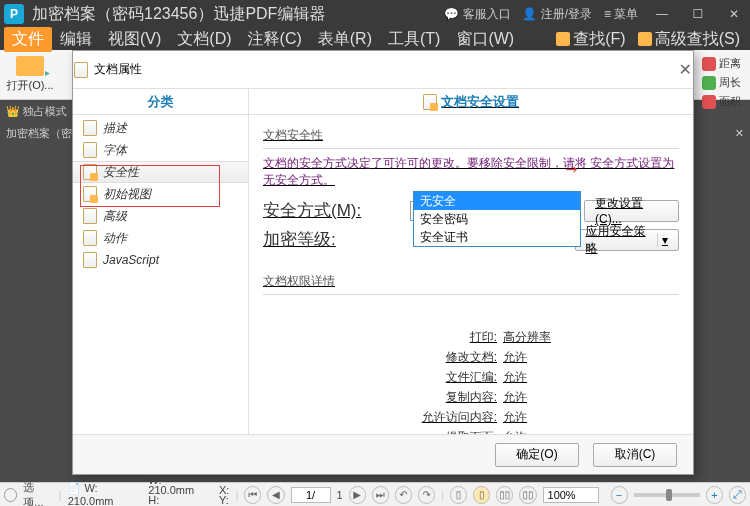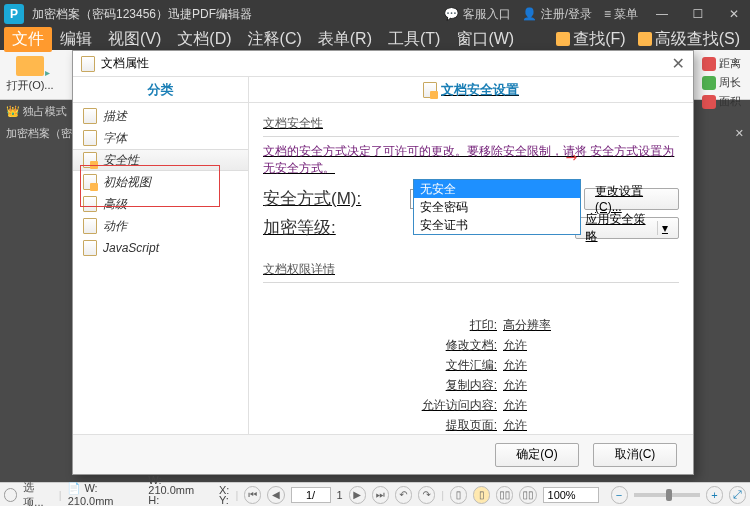--- a/index.html
+++ b/index.html
@@ -1,21 +1,21 @@
 <!DOCTYPE html>
 <html><head>
 <meta charset="utf-8">
 <style>
 * { margin: 0; padding: 0; box-sizing: border-box; font-family: "Microsoft YaHei", Arial, sans-serif; }
 body { width: 750px; height: 506px; background: #4a4a4a; overflow: hidden; position: relative; font-size: 12px; }
 
 
 .titlebar { height: 28px; background: #3a3a3a; display: flex; align-items: center; color: #ddd; padding: 0 4px; }
 .titlebar .logo { width: 20px; height: 20px; background: #1ba8d6; border-radius: 3px; display: flex; align-items: center; justify-content: center; color: #fff; font-weight: bold; margin-right: 8px; }
-.titlebar .title { flex: 1; font-size: 12px; }
+.titlebar .title { flex: 1; font-size: 16px; }
 .titlebar .right { display: flex; align-items: center; gap: 12px; }
 .titlebar .icon-btn { color: #ccc; font-size: 12px; cursor: pointer; display: flex; align-items: center; gap: 3px; }
 .titlebar .win-btn { width: 24px; height: 20px; display: flex; align-items: center; justify-content: center; color: #ccc; }
 
 
 .menubar { height: 22px; background: #3a3a3a; display: flex; align-items: center; padding: 0 4px; }
 .menubar .menu-item { padding: 2px 8px; color: #ddd; font-size: 16px; cursor: pointer; }
 .menubar .menu-item.active { background: #ff9a2e; color: #fff; border-radius: 2px; }
 .menubar .spacer { flex: 1; }
 .menubar .search-link { color: #ddd; font-size: 16px; display: flex; align-items: center; gap: 3px; margin: 0 6px; }
@@ -32,21 +32,21 @@
 .side-tools { position: absolute; right: 2px; top: 52px; width: 50px; display: flex; flex-direction: column; gap: 4px; padding: 4px; }
 .side-tools .tool { display: flex; align-items: center; gap: 3px; font-size: 11px; color: #333; }
 .side-tools .tool .dot { width: 14px; height: 14px; border-radius: 3px; }
 
 
 .substrip { height: 22px; background: #4a4a4a; display: flex; align-items: center; padding: 0 6px; color: #ccc; font-size: 11px; gap: 12px; }
 .substrip .spacer { flex: 1; }
 
 
 .dialog { position: absolute; left: 72px; top: 50px; width: 622px; height: 425px; background: #fff; border: 1px solid #999; box-shadow: 4px 4px 10px rgba(0,0,0,0.3); display: flex; flex-direction: column; }
-.dlg-title { height: 26px; display: flex; align-items: center; padding: 0 8px; border-bottom: 1px solid #e0e0e0; }
+.dlg-title { height: 38px; display: flex; align-items: center; padding: 0 1px; border-bottom: 1px solid #e0e0e0; }
 .dlg-title .ico { width: 14px; height: 16px; position: relative; margin-right: 6px; }
 .dlg-title .close { margin-left: auto; font-size: 16px; color: #666; cursor: pointer; }
 .dlg-body { flex: 1; display: flex; overflow: hidden; }
 .dlg-left { width: 176px; border-right: 1px solid #e0e0e0; display: flex; flex-direction: column; }
 .dlg-left-header { height: 26px; display: flex; align-items: center; justify-content: center; color: #1b7fb6; font-size: 13px; font-weight: bold; border-bottom: 1px solid #e0e0e0; }
 .cat-list { padding: 2px 0; font-style: italic; }
 .cat-item { height: 22px; display: flex; align-items: center; padding: 0 10px; gap: 6px; font-size: 12px; color: #333; cursor: pointer; }
 .cat-item.selected { background: linear-gradient(#f8f8f8,#ececec); border-top: 1px solid #ddd; border-bottom: 1px solid #ddd; padding-left: 10px; }
 .cat-item .ico { width: 14px; height: 16px; flex-shrink: 0; }
 .highlight-box { position: absolute; left: 80px; top: 165px; width: 140px; height: 42px; border: 1px solid #e04040; pointer-events: none; }

